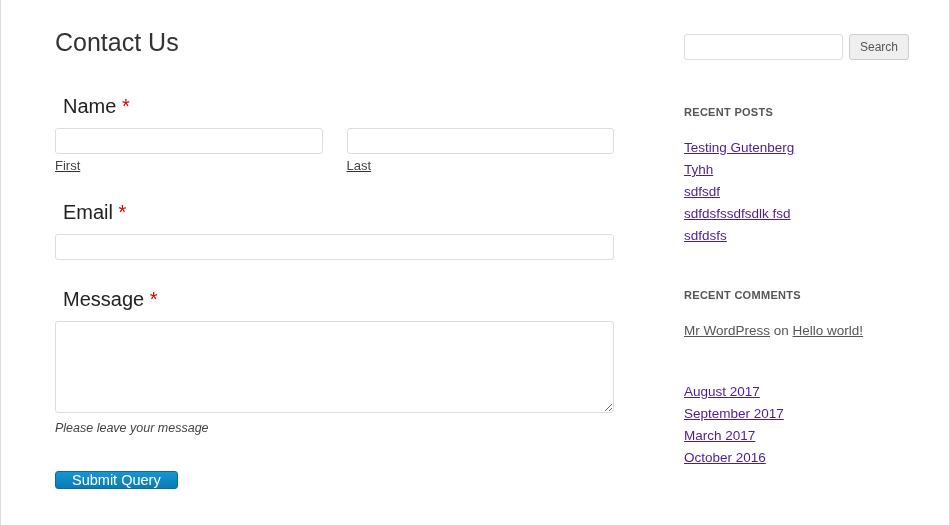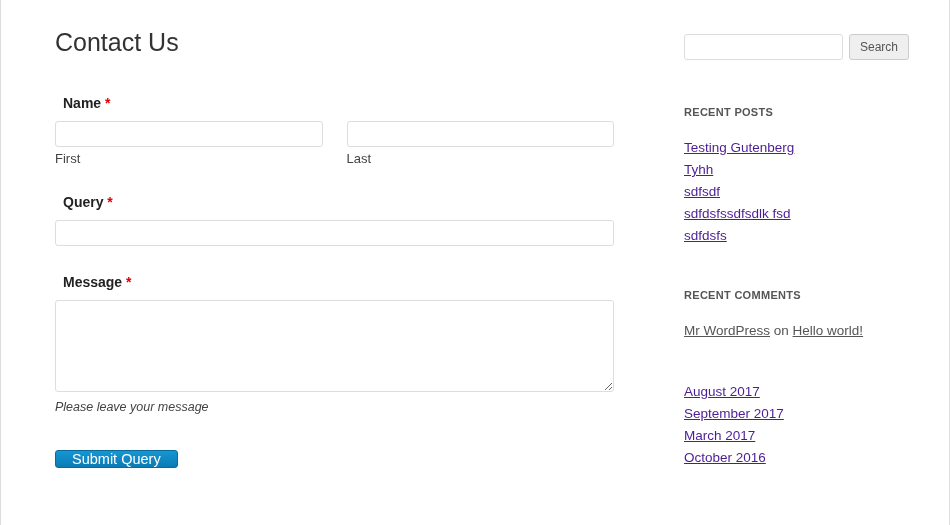--- a/index.html
+++ b/index.html
@@ -27,29 +27,29 @@
       padding-top: 0;
     }
     h1.page-title {
       font-size: 25px;
       font-weight: 400;
       color: #333;
       margin-bottom: 38px;
     }
     .form-field { margin-bottom: 28px; }
     .field-label {
-      font-weight: 700;
-      font-size: 14px;
+      font-weight: 400;
+      font-size: 20px;
       color: #222;
       display: block;
       margin-bottom: 10px;
       padding-left: 8px;
     }
     .req { color: #d00; }
-    .name-row { display: flex; gap: 24px; }
+    .name-row { display: flex; gap: 24px; text-decoration: underline; }
     .name-col { flex: 1; }
     .sub-label {
       font-size: 13px;
       color: #444;
       margin-top: 4px;
       display: block;
     }
     input[type="text"], textarea {
       width: 100%;
       padding: 4px 8px;
@@ -138,21 +138,21 @@
         </div>
         <div class="name-col">
           <input type="text" style="">
           <span class="sub-label">Last</span>
         </div>
       </div>
     </div>
 
     <div class="form-field">
       <label class="field-label">
-        <span>Query</span>
+        <span>Email</span>
         <span class="req">*</span>
       </label>
       <input type="text" style="">
     </div>
 
     <div class="form-field">
       <label class="field-label">
         <span>Message</span>
         <span class="req">*</span>
       </label>

